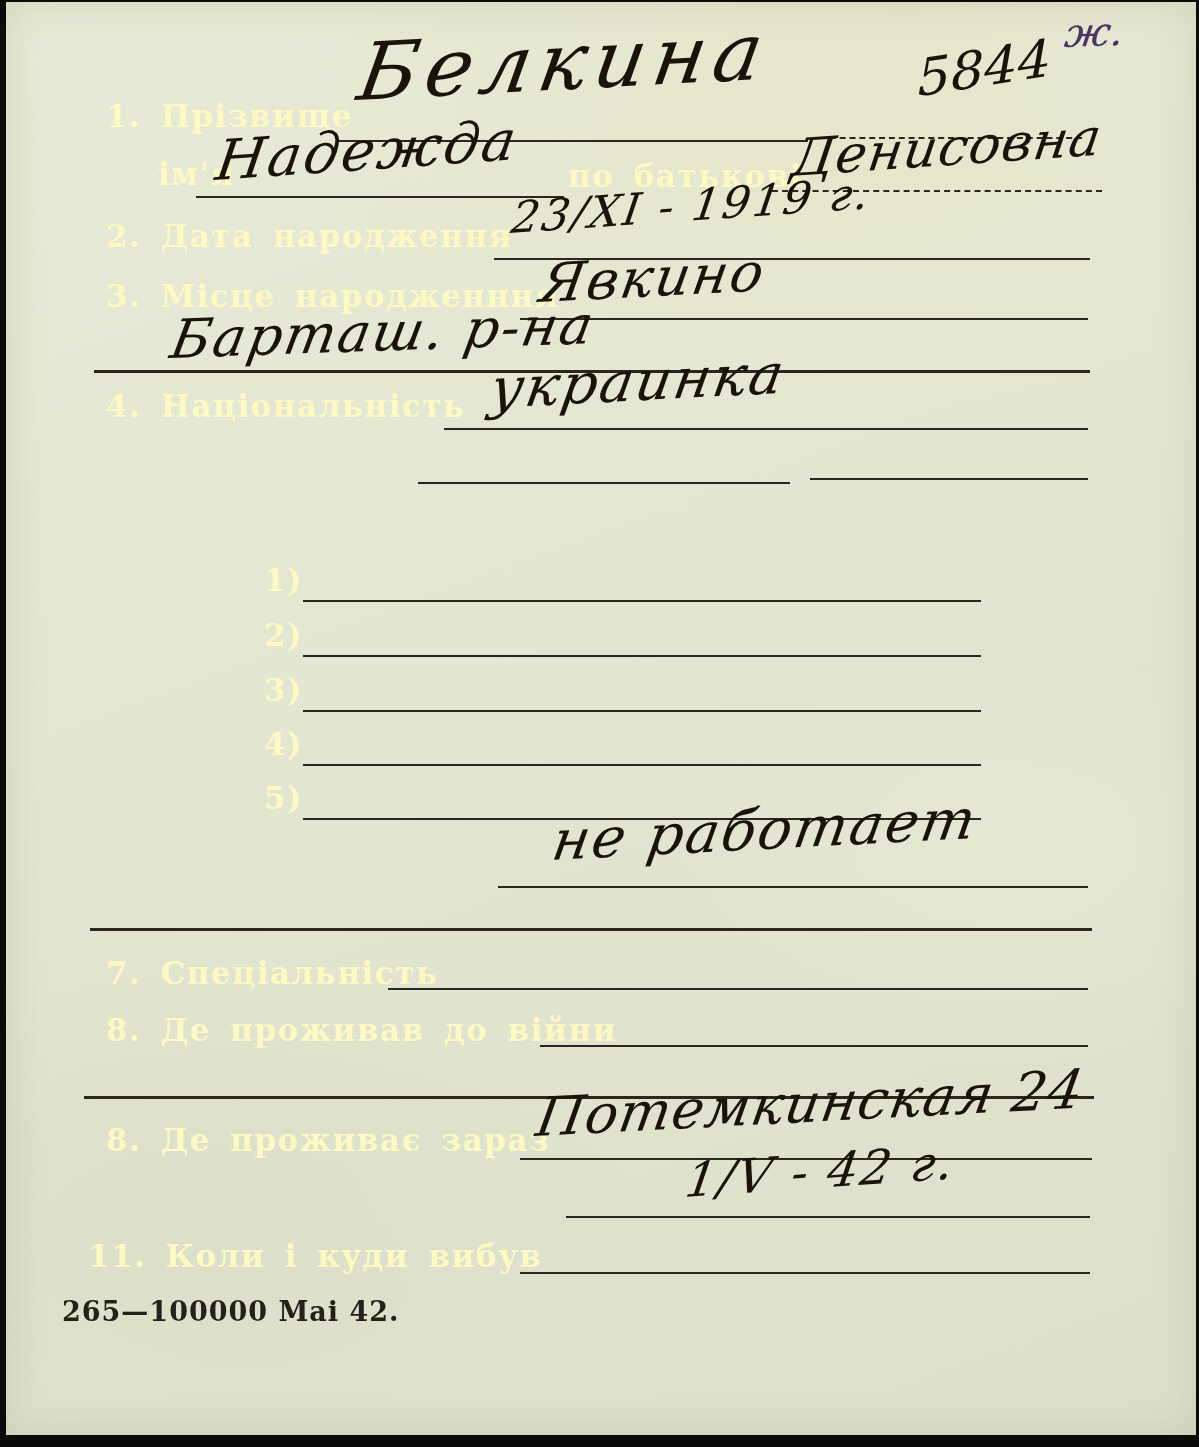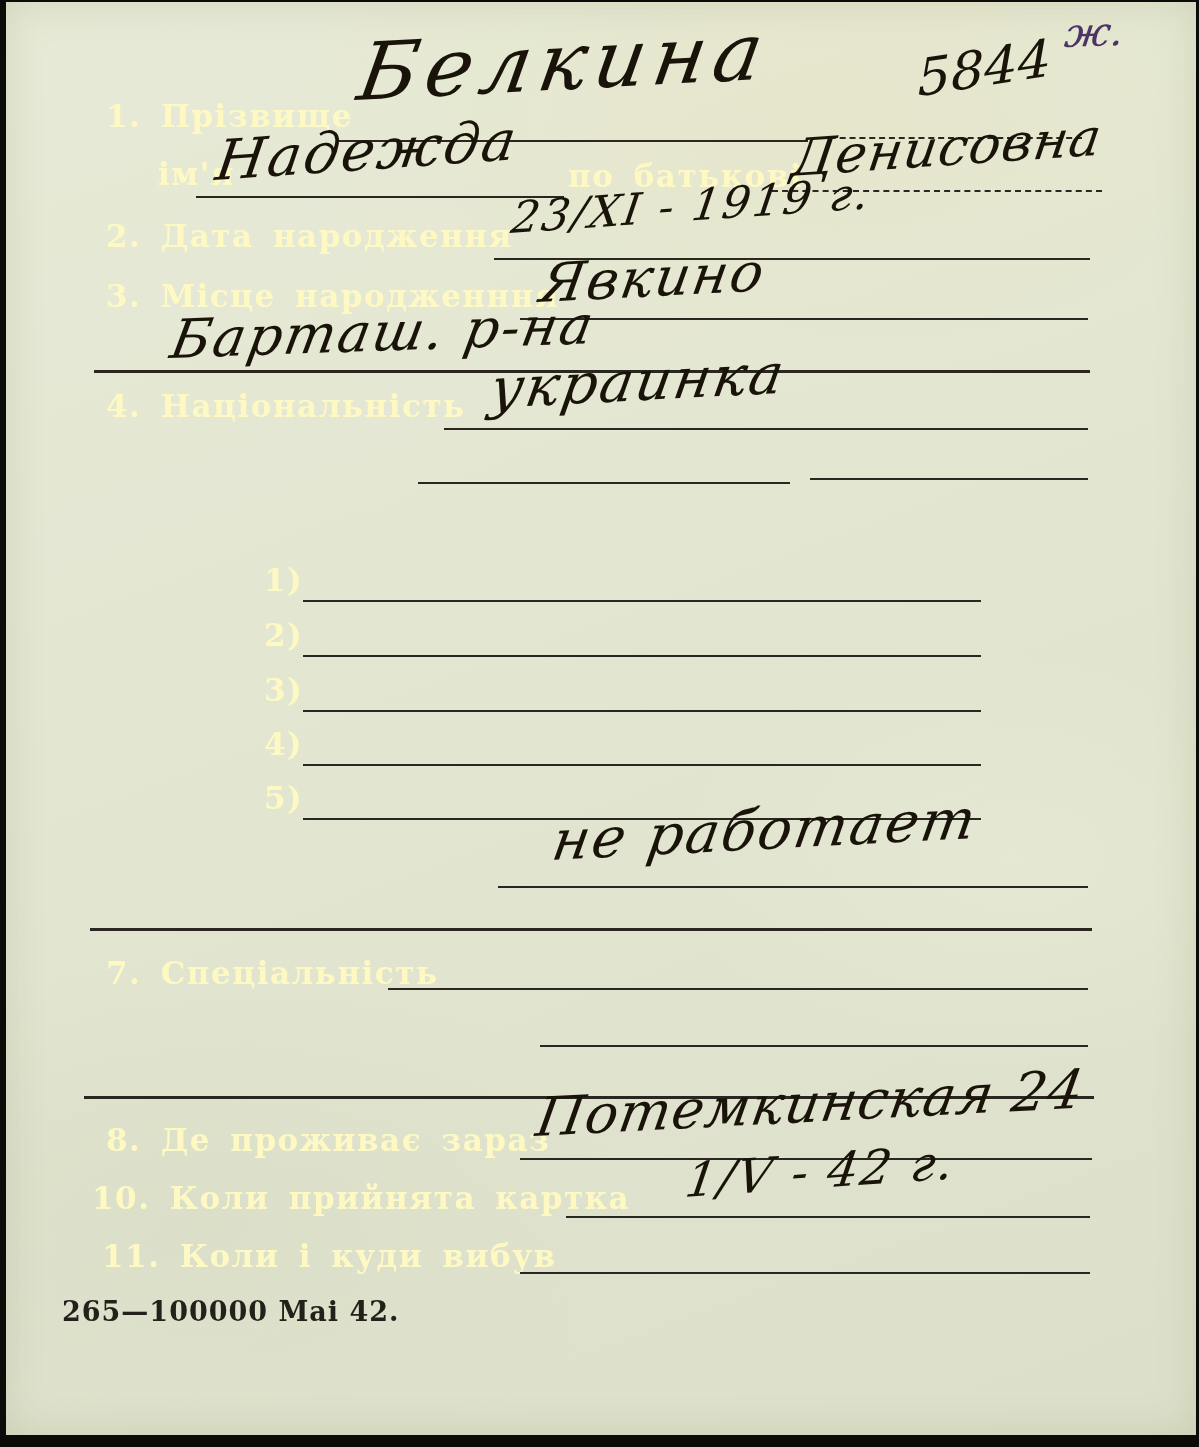--- a/index.html
+++ b/index.html
@@ -104,30 +104,30 @@
   <div class="rule" style="left:303px;top:818px;width:678px;"></div>
 
   <div class="hw" style="left:548px;top:808px;font-size:56px;letter-spacing:2px;transform:skewX(-12deg) rotate(-3deg);">не работает</div>
   <div class="rule" style="left:498px;top:886px;width:590px;"></div>
   <div class="rule thick" style="left:90px;top:928px;width:1002px;"></div>
 
   <div class="lbl" style="left:106px;top:955px;">7. Спеціальність</div>
   <div class="hw" style="left:400px;top:940px;font-size:40px;"></div>
   <div class="rule" style="left:388px;top:988px;width:700px;"></div>
 
+  <div class="lbl" style="left:106px;top:1012px;">8. Де проживав до війни</div>
   <div class="hw" style="left:550px;top:998px;font-size:40px;"></div>
   <div class="rule" style="left:540px;top:1045px;width:548px;"></div>
   <div class="rule thick" style="left:84px;top:1096px;width:1010px;"></div>
 
   <div class="lbl" style="left:106px;top:1122px;">8. Де проживає зараз</div>
   <div class="hw" style="left:532px;top:1086px;font-size:54px;letter-spacing:1px;transform:skewX(-12deg) rotate(-3deg);">Потемкинская 24</div>
   <div class="rule" style="left:520px;top:1158px;width:572px;"></div>
 
-  <div class="lbl" style="left:92px;top:1180px;">10. Коли прийнята картка</div>
   <div class="hw" style="left:682px;top:1152px;font-size:48px;letter-spacing:2px;transform:skewX(-12deg) rotate(-4deg);">1/V - 42 г.</div>
   <div class="rule" style="left:566px;top:1216px;width:524px;"></div>
 
-  <div class="lbl" style="left:102px;top:1238px;">11. Коли і куди вибув</div>
+  <div class="lbl" style="left:88px;top:1238px;">11. Коли і куди вибув</div>
   <div class="hw" style="left:530px;top:1222px;font-size:40px;"></div>
   <div class="rule" style="left:520px;top:1272px;width:570px;"></div>
 
   <div class="footer-imprint" style="left:62px;top:1296px;">265—100000 Mai 42.</div>
 </div>
 
 </body></html>

